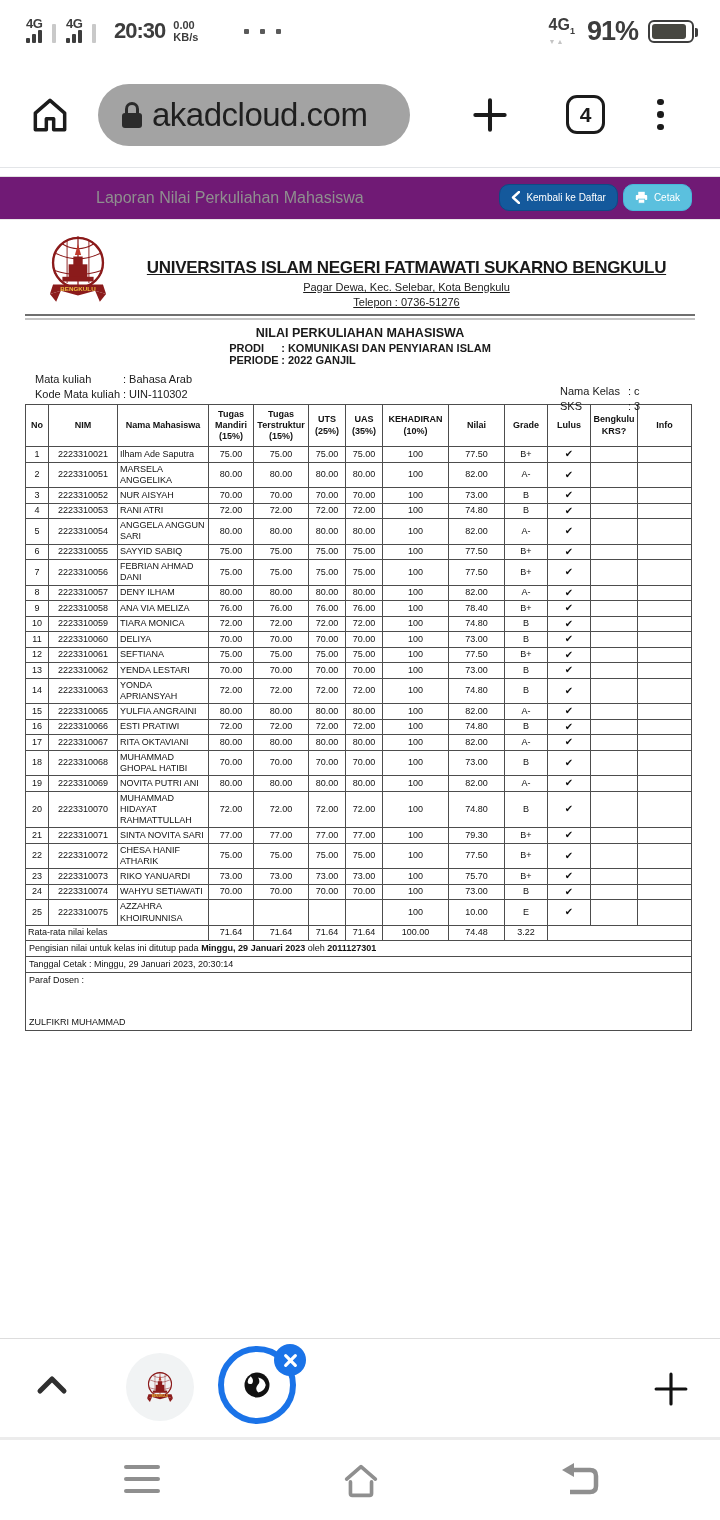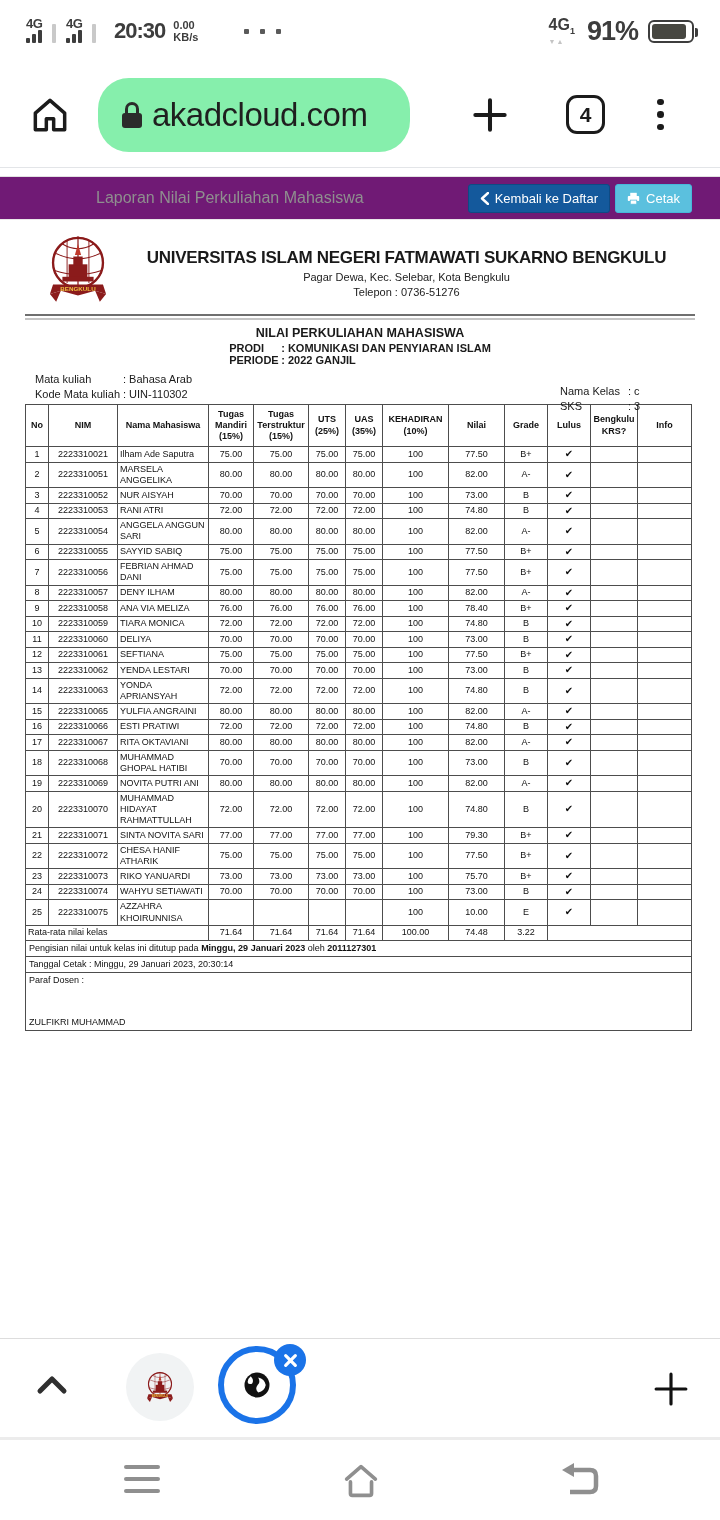--- a/index.html
+++ b/index.html
@@ -21,41 +21,41 @@
   .net4g { position:relative; font-size:16px; font-weight:bold; line-height:1; text-align:left; }
   .net4g sub { font-size:9px; }
   .net4g .arr { display:block; font-size:7px; color:#c4c4c4; letter-spacing:1px; margin-top:2px; }
   .batt-pct { font-size:27px; font-weight:bold; margin:0 10px 0 12px; letter-spacing:-1px; }
   .battery { position:relative; width:46px; height:23px; border:2.5px solid #3d3d3d; border-radius:6px; }
   .battery .fill { position:absolute; top:2px; left:2px; bottom:2px; width:34px; background:#474741; border-radius:3px; }
   .battery .nub { position:absolute; right:-6px; top:6px; width:3.5px; height:9px; background:#3d3d3d; border-radius:0 2px 2px 0; }
 
   
   .browser-bar { position:absolute; top:62px; left:0; width:720px; height:106px; display:flex; align-items:center; padding:0 28px; border-bottom:1px solid #e3e5e8; background:#fff; }
-  .url-pill { display:flex; align-items:center; width:312px; height:74px; background:#86efac; border-radius:31px; margin-left:26px; overflow:hidden; }
+  .url-pill { display:flex; align-items:center; width:312px; height:62px; background:#a3a3a3; border-radius:31px; margin-left:26px; overflow:hidden; }
   .lock { position:relative; width:20px; height:26px; margin-left:24px; flex:none; }
   .lock .shackle { position:absolute; top:0; left:3px; width:14px; height:14px; border:3px solid #2b2b2b; border-bottom:none; border-radius:8px 8px 0 0; }
   .lock .bodyy { position:absolute; bottom:0; left:0; width:20px; height:15px; background:#2b2b2b; border-radius:3px; }
   .url-text { font-size:33px; color:#1f1f1f; margin-left:10px; white-space:nowrap; letter-spacing:-.5px; }
   .plus-btn { margin-left:58px; }
   .tabcount { width:39px; height:39px; border:3.5px solid #1b1b1b; border-radius:11px; display:flex; align-items:center; justify-content:center; font-size:21px; font-weight:bold; color:#1b1b1b; margin-left:54px; }
   .kebab { display:flex; flex-direction:column; gap:6px; margin-left:52px; }
   .kebab i { width:6.5px; height:6.5px; background:#1b1b1b; border-radius:50%; }
 
   
   .page-band { position:absolute; top:176px; left:0; width:720px; height:44px; background:#701a75; border-top:1px solid #e2e2e2; border-bottom:1px solid #e9e9e9; display:flex; align-items:center; }
   .band-title { margin-left:96px; font-size:16px; color:#8f8f8f; }
   .band-btns { position:absolute; right:28px; top:7px; display:flex; gap:5px; }
-  .btn { display:flex; align-items:center; gap:6px; font-size:13px; color:#fff; border-radius:3px; padding:6px 11px; cursor:pointer; }
+  .btn { display:flex; align-items:center; gap:6px; font-size:10px; color:#fff; border-radius:10px; padding:6px 11px; cursor:pointer; }
   .btn-primary { background:#14599c; border:1px solid #0e4a84; }
   .btn-info { background:#5bc0de; border:1px solid #46b8da; }
 
   
   .document { position:absolute; top:222px; left:0; width:720px; background:#fff; color:#1a1a1a; }
-  .uni-header { display:flex; align-items:center; padding:8px 25px 2px 38px; }
+  .uni-header { display:flex; align-items:flex-end; padding:8px 25px 2px 38px;text-decoration:underline; }
   .uni-logo { width:80px; height:78px; flex:none; }
   .uni-text { flex:1; text-align:center; padding-top:8px; }
   .uni-name { font-size:17px; font-weight:bold; letter-spacing:-.3px; }
   .uni-addr, .uni-phone { font-size:11px; margin-top:3px; color:#222; }
   .double-rule { margin:4px 25px 0 25px; height:6px; border-top:2px solid #6f6f6f; border-bottom:2px solid #c4c4c4; }
   .report-titles { text-align:center; margin-top:6px; }
   .report-title { font-size:12.5px; font-weight:bold; }
   .prodi-block { width:fit-content; margin:2px auto 0 auto; text-align:left; font-size:11px; font-weight:bold; }
   .prodi-block .row { display:flex; }
   .prodi-block .lab { width:52px; }

